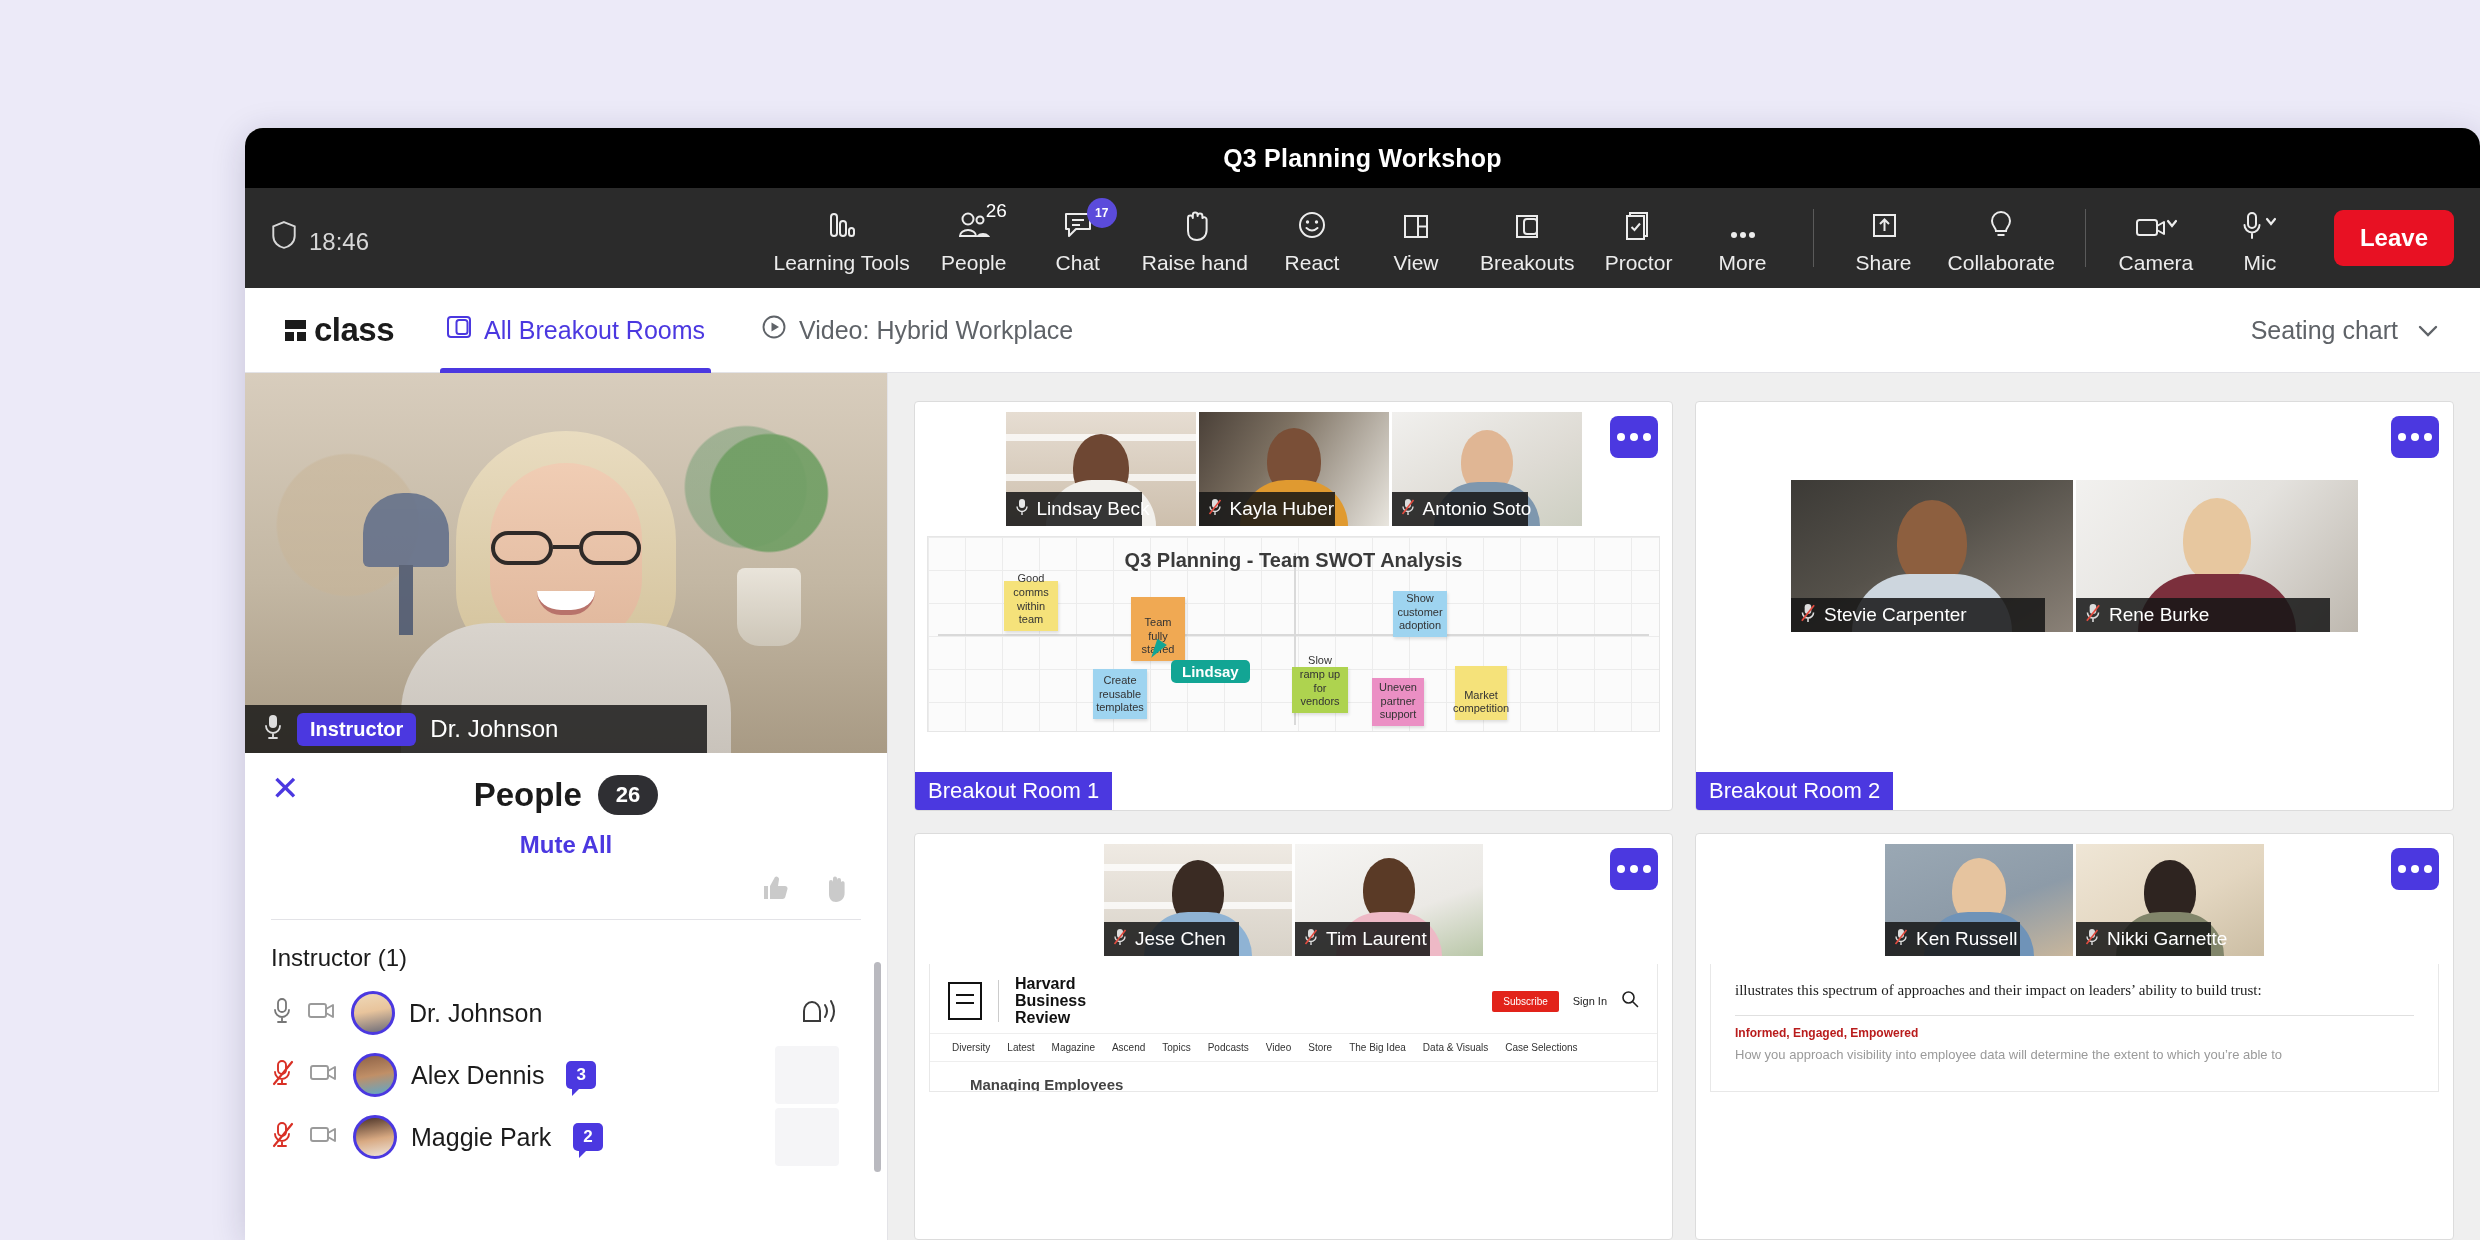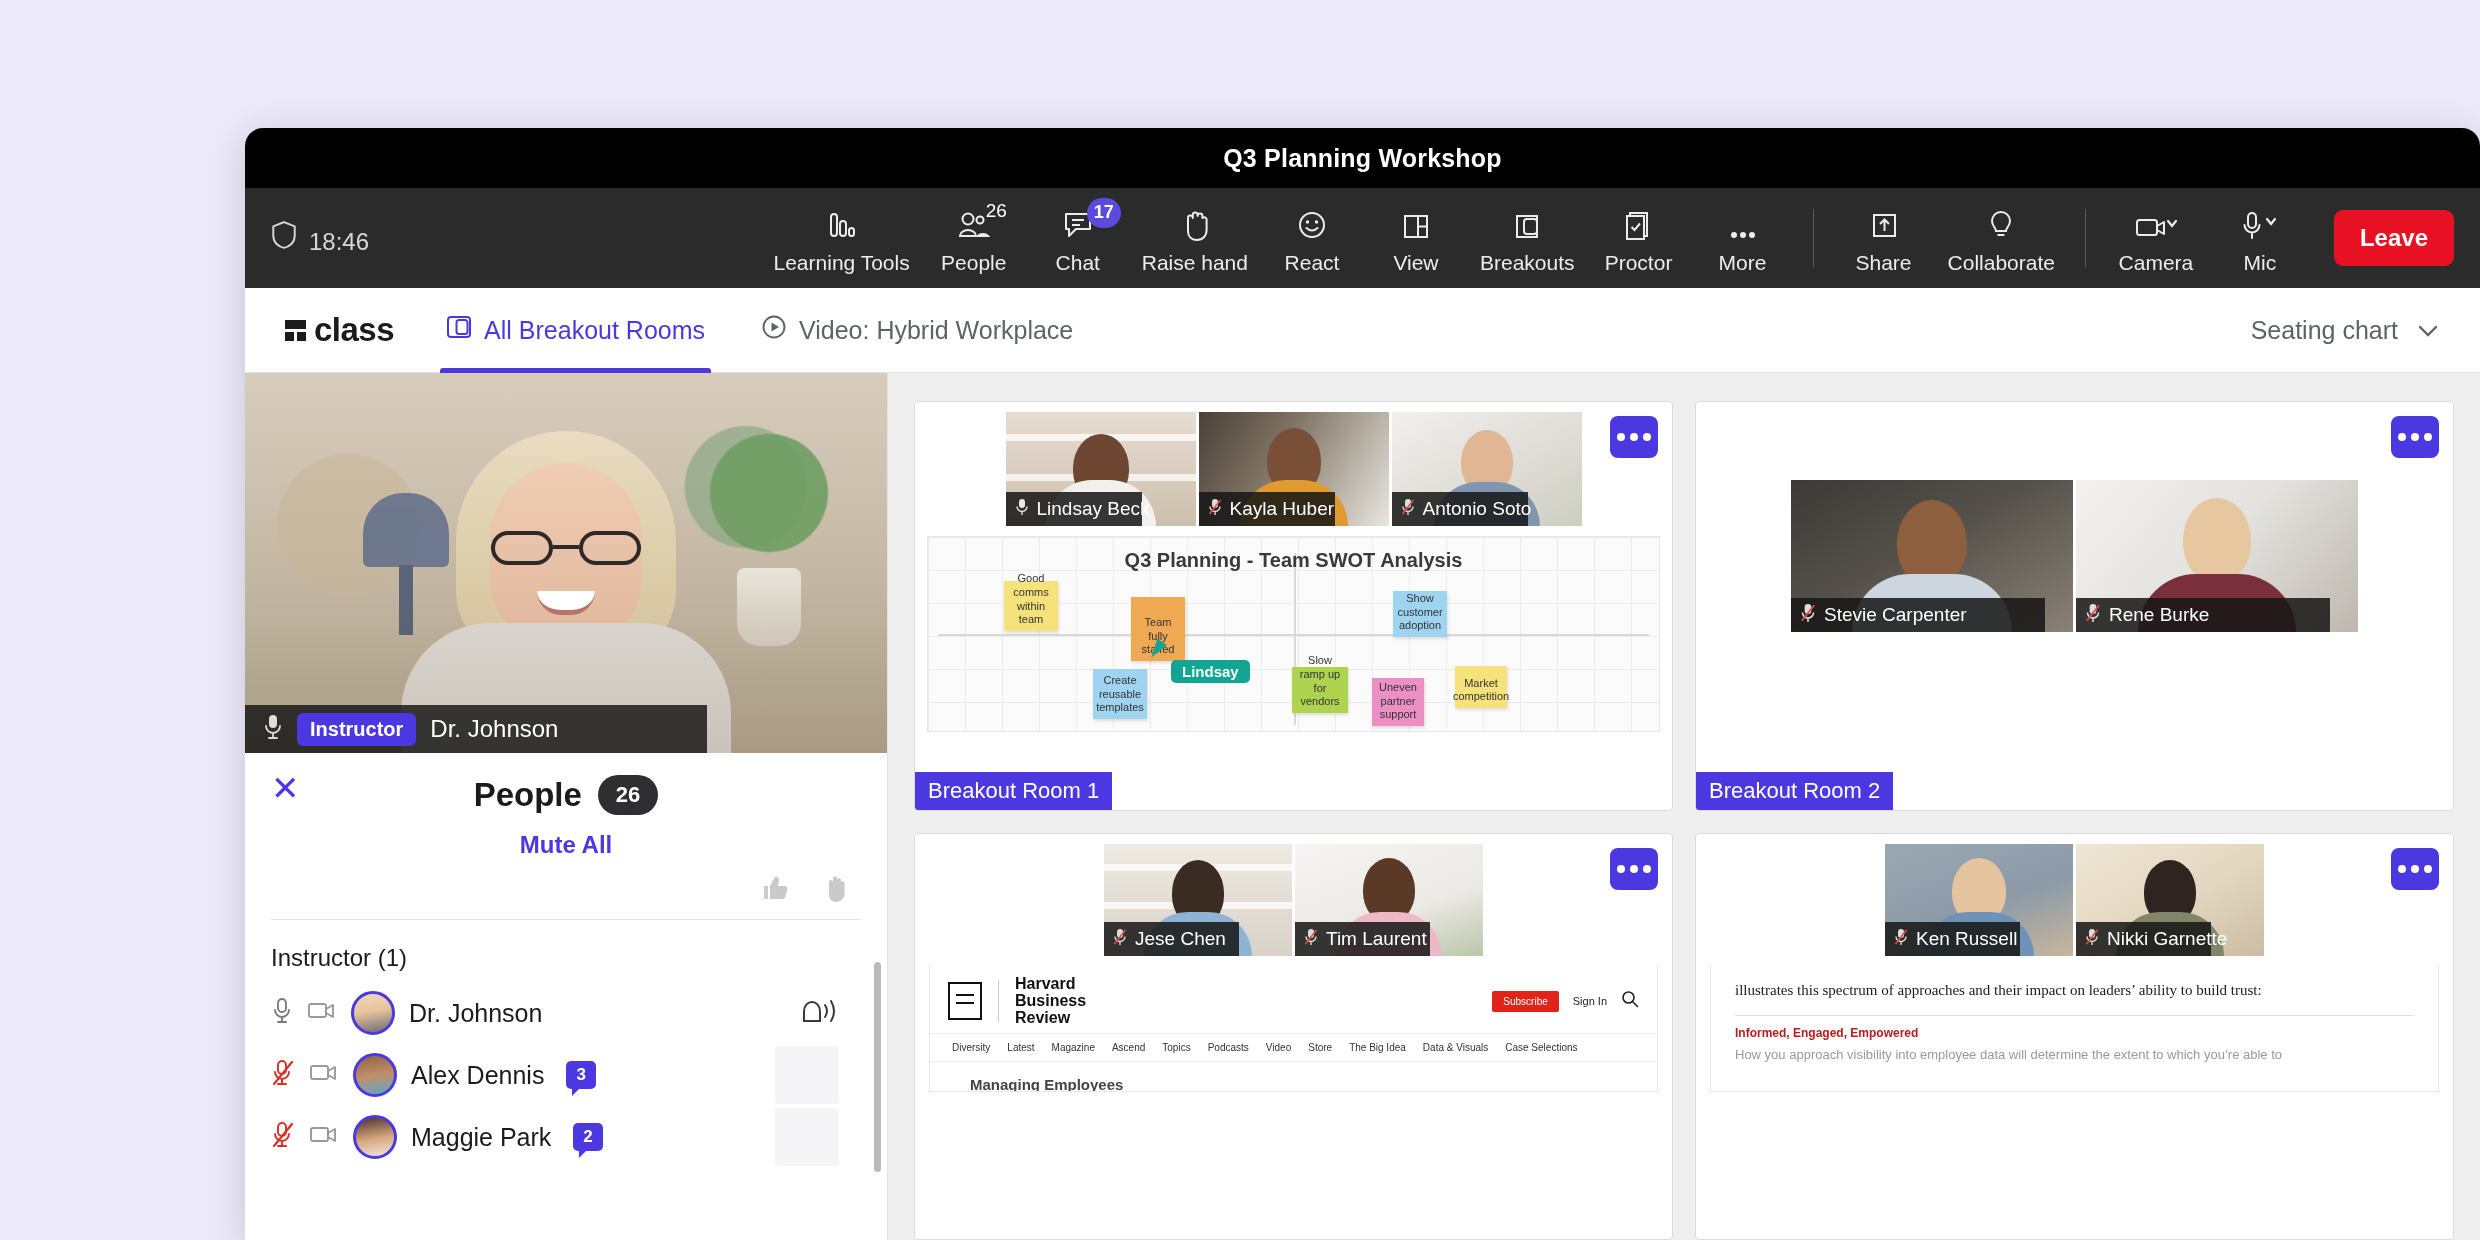--- a/index.html
+++ b/index.html
@@ -39,21 +39,21 @@
     display: flex; flex-direction: column; align-items: center; justify-content: center;
     min-width: 104px; padding: 4px 12px; color: #e8e8e8; cursor: pointer; position: relative;
   }
   .tb-item .ic { height: 40px; display: flex; align-items: flex-end; justify-content: center; position: relative; }
   .tb-item .ic svg { display: block; }
   .tb-item .lb { font-size: 21px; margin-top: 9px; white-space: nowrap; color: #ececec; }
   .tb-badge {
     position: absolute; top: -4px; left: 26px;
     background: #5b4bdb; color: #fff; border-radius: 999px;
     min-width: 30px; height: 30px; padding: 0 7px;
-    font-size: 18px; font-weight: 700;
+    font-size: 12px; font-weight: 700;
     display: flex; align-items: center; justify-content: center;
   }
   .tb-count { position: absolute; top: -2px; left: 30px; color: #fff; font-size: 19px; font-weight: 400; }
   .tb-div { width: 1px; height: 58px; background: #5a5a5a; margin: 0 18px; }
   .leave-btn {
     background: #e81123; color: #fff; font-size: 24px; font-weight: 700;
     border: none; border-radius: 9px; padding: 14px 26px; margin-left: 22px; cursor: pointer;
     font-family: "Liberation Sans", sans-serif;
   }
 
@@ -632,21 +632,21 @@
             </div>
           <div class="note" style="left:165px;top:132px;width:54px;height:50px;background:#9ed4f0;">
               <span>Create reusable templates</span>
             </div>
           <div class="note" style="left:364px;top:130px;width:56px;height:46px;background:#aed34f;">
               <span>Slow ramp up for vendors</span>
             </div>
           <div class="note" style="left:444px;top:141px;width:52px;height:48px;background:#eb8fc4;">
               <span>Uneven partner support</span>
             </div>
-          <div class="note" style="left:527px;top:129px;width:52px;height:42px;background:#f5e27a;">
+          <div class="note" style="left:527px;top:129px;width:52px;height:54px;background:#f5e27a;">
               <span>Market competition</span>
             </div>
 
           <div class="cursor-arrow" style="left:226px;top:103px"></div>
           <div class="cursor-badge" style="left:243px;top:123px">Lindsay</div>
         </div>
 
         <div class="room-label">Breakout Room 1</div>
       </div>
 

